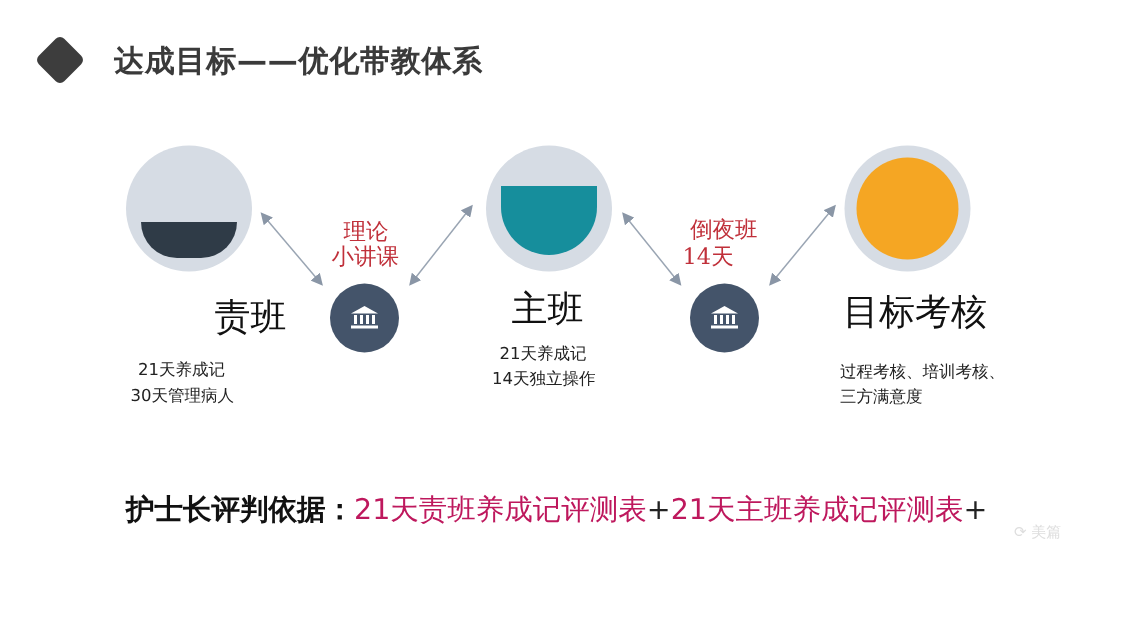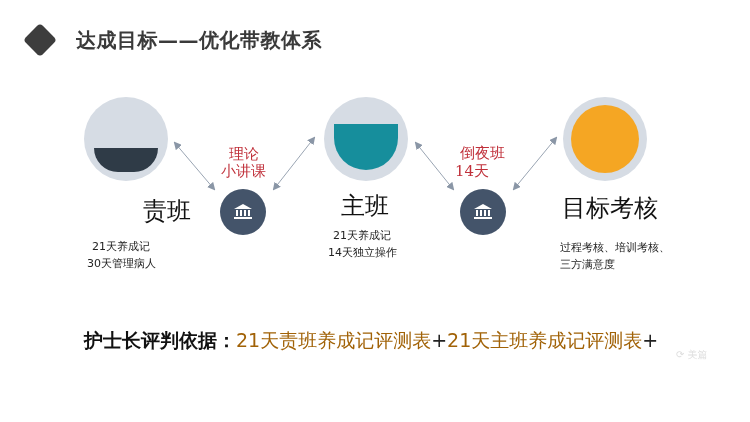--- a/index.html
+++ b/index.html
@@ -10,21 +10,21 @@
     .title { position:absolute; left:76px; top:27px; font-size:20px; font-weight:bold; color:#3a3a3a; letter-spacing:0.5px; white-space:nowrap; }
     .circle-outer { position:absolute; width:84px; height:84px; border-radius:50%; background:#d6dce4; }
     .bowl { position:absolute; left:10px; border-radius:0 0 40px 40px; }
     .big-label { position:absolute; font-size:24px; color:#111; white-space:nowrap; text-align:center; }
     .small-text { position:absolute; font-size:11px; color:#222; line-height:17px; white-space:nowrap; }
     .red-note { position:absolute; font-size:15px; color:#c0303a; line-height:18px; text-align:right; white-space:nowrap; font-family:"DejaVu Serif","Liberation Serif",serif; }
     .icon-circle { position:absolute; width:46px; height:46px; border-radius:50%; background:#44546a; display:flex; align-items:center; justify-content:center; }
     svg.arrows { position:absolute; left:0; top:0; }
     .bottom { position:absolute; left:48px; top:325px; font-size:19px; white-space:nowrap; line-height:30px; }
     .bottom .lead { font-weight:bold; color:#111;margin-left:36px; }
-    .bottom .red { color:#a16207; }
+    .bottom .red { color:#be185d; }
     .bottom .plus { color:#222; }
     .watermark { position:absolute; left:676px; top:348px; font-size:10px; color:#dedede; white-space:nowrap; }
   </style>
 </head>
 <body>
 
 <div class="diamond"></div>
 <div class="title">达成目标——优化带教体系</div>
 
 <svg class="arrows" width="750" height="422">

